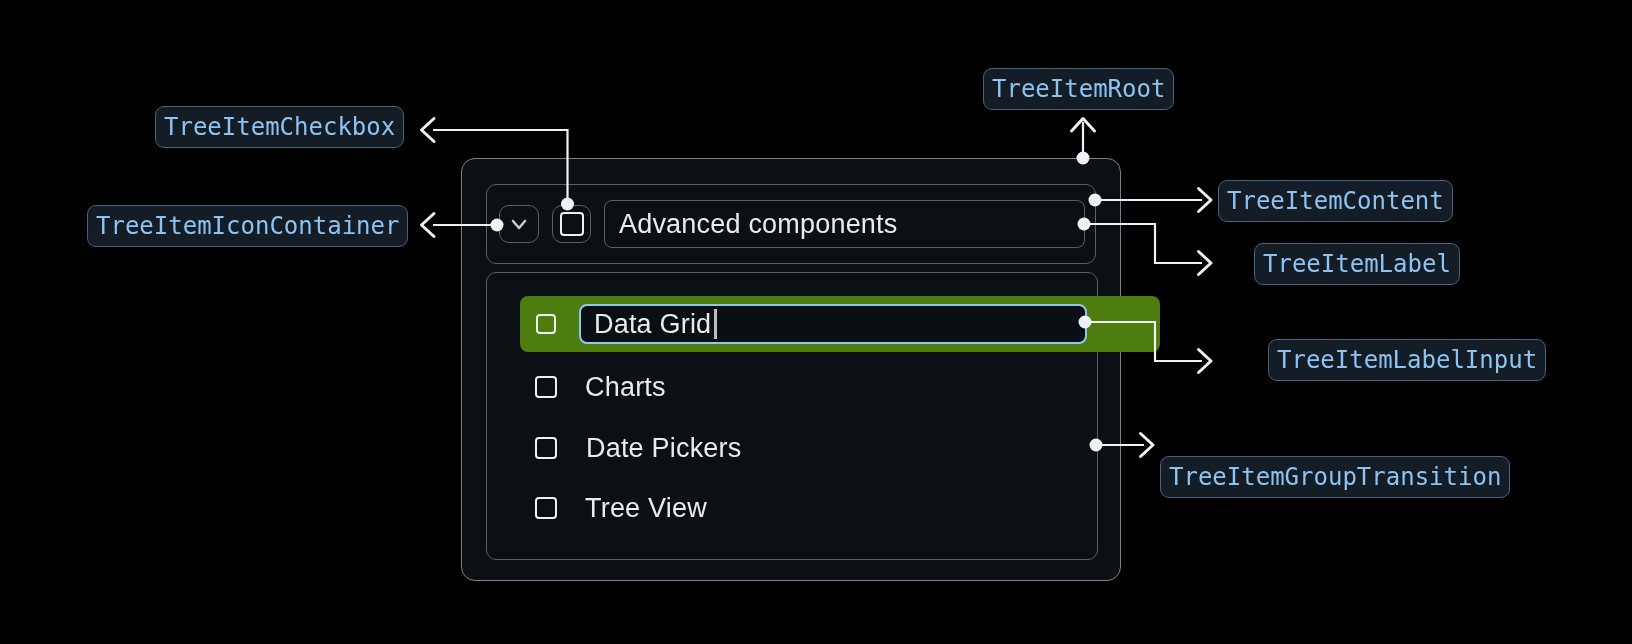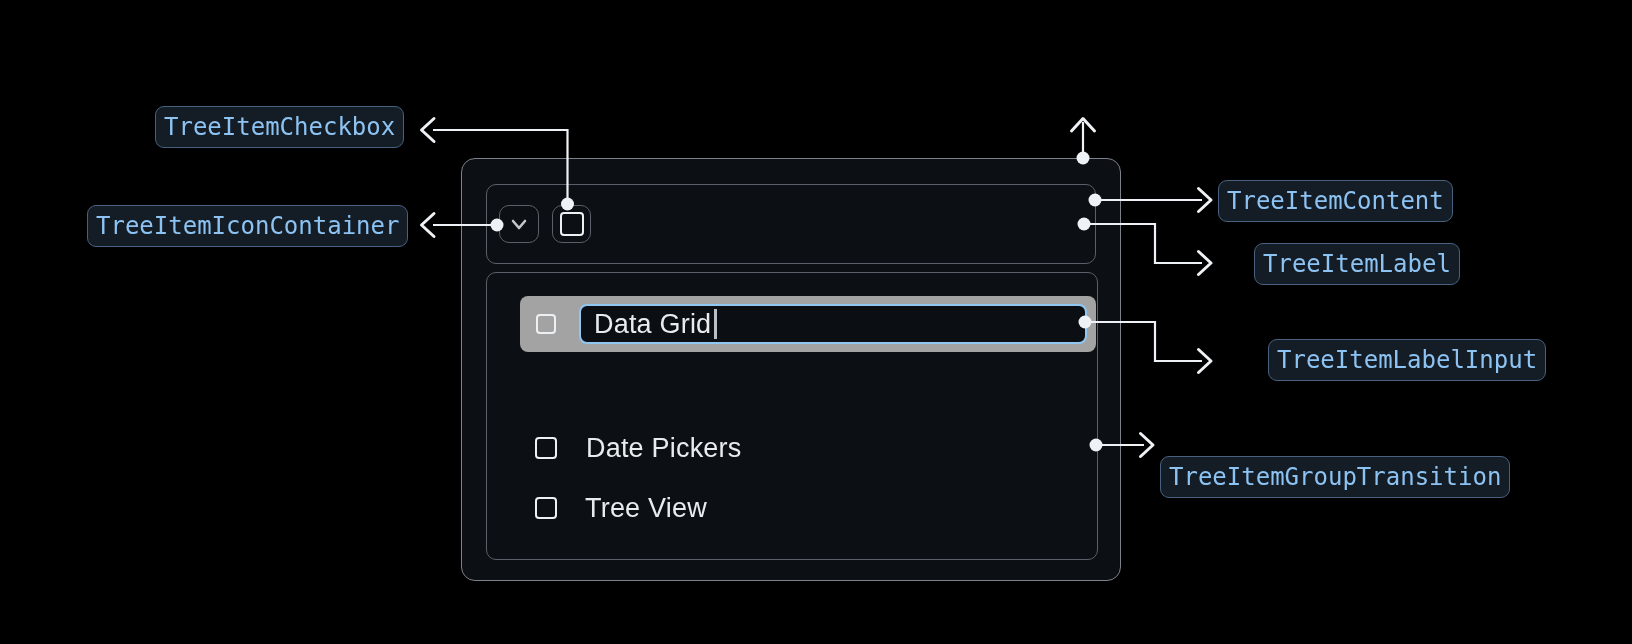--- a/index.html
+++ b/index.html
@@ -49,22 +49,22 @@
   .label-box {
     flex:1; height:48px; border:1.5px solid #5a6069; border-radius:8px;
     display:flex; align-items:center; padding-left:14px;
   }
   .tree-text { font-size:27px; color:#e9ecef; letter-spacing:0.2px; }
   .tree-group {
     position:absolute; left:24px; top:113px; width:612px; height:288px;
     border:1.5px solid #5a6069; border-radius:10px;
   }
   .row-editing {
-    position:absolute; left:33px; top:23px; width:576px; height:56px;
-    background:#a3a3a3; border-radius:8px; display:flex; align-items:center;
+    position:absolute; left:33px; top:23px; width:640px; height:56px;
+    background:#4d7c0f; border-radius:8px; display:flex; align-items:center;
   }
   .row-editing .square { margin-left:16px; }
   .label-input {
     margin-left:23px; width:508px; height:40px;
     border:2px solid #8fc6f2; border-radius:8px; background:#0b0e13;
     display:flex; align-items:center; padding-left:13px;
   }
   .caret { width:2.5px; height:30px; background:#b9bfc7; margin-left:3px; }
   .row-plain {
     position:absolute; left:48px; height:44px;
@@ -83,32 +83,39 @@
 
     <div class="tree-content">
       <div class="icon-box">
         <svg width="24" height="24" viewBox="0 0 24 24">
           <polyline points="6,9 12,16 18,9" fill="none" stroke="#c3c8ce" stroke-width="2.6" stroke-linecap="round" stroke-linejoin="round"></polyline>
         </svg>
       </div>
       <div class="chk-box">
         <div class="square s24"></div>
       </div>
+      <div class="label-box">
+        <span class="tree-text">Advanced components</span>
+      </div>
     </div>
 
     <div class="tree-group">
 
       <div class="row-editing">
         <div class="square s20"></div>
         <div class="label-input">
           <span class="tree-text">Data Grid</span>
           <span class="caret"></span>
         </div>
       </div>
 
+      <div class="row-plain r1">
+        <div class="square s22"></div>
+        <span class="tree-text">Charts</span>
+      </div>
       <div class="row-plain r2">
         <div class="square s22"></div>
         <span class="tree-text">Date Pickers</span>
       </div>
       <div class="row-plain r3">
         <div class="square s22"></div>
         <span class="tree-text">Tree View</span>
       </div>
 
     </div>
@@ -154,18 +161,19 @@
 
     <g>
       <path class="conn-line" d="M1096 445 H1144"></path>
       <path class="conn-head" d="M1140.5 433.5 L1153 445 L1140.5 456.5"></path>
       <circle class="conn-dot" cx="1096" cy="445" r="6.5"></circle>
     </g>
   </svg>
 
   <div class="badge" style="left:155px; top:106px;text-align:right;">TreeItemCheckbox</div>
   <div class="badge" style="left:87px; top:205px;">TreeItemIconContainer</div>
+  <div class="badge" style="left:983px; top:68px;">TreeItemRoot</div>
   <div class="badge" style="left:1218px; top:180px;">TreeItemContent</div>
   <div class="badge" style="left:1218px; top:243px;margin-left:36px;">TreeItemLabel</div>
   <div class="badge" style="left:1268px; top:339px;">TreeItemLabelInput</div>
   <div class="badge" style="left:1160px; top:425px;margin-top:31px;">TreeItemGroupTransition</div>
 
 </div>
 
 </body></html>

